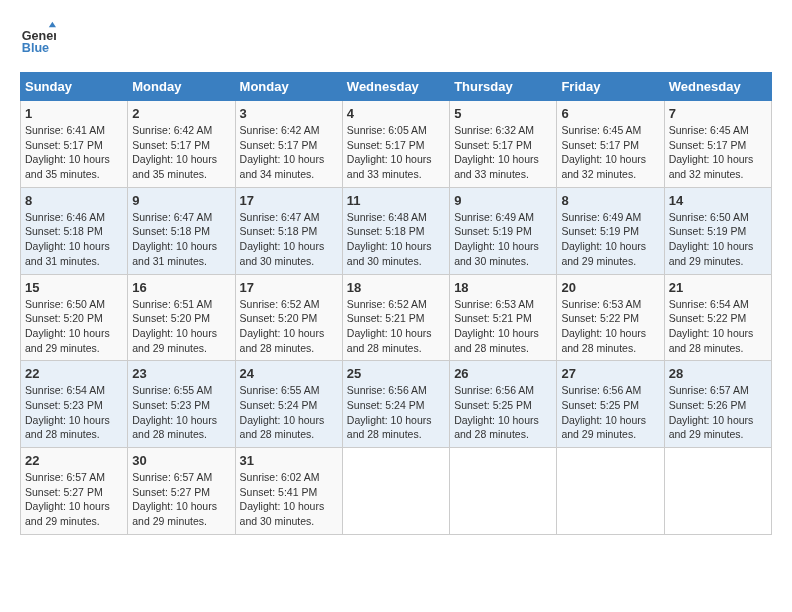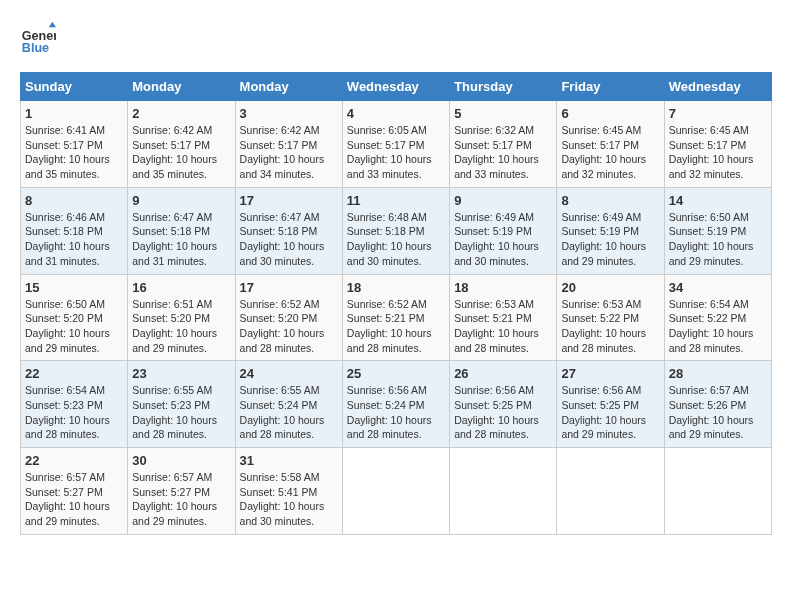--- a/index.html
+++ b/index.html
@@ -283,21 +283,21 @@
         </td>
         <td>
           <span class="day-num">20</span>
           <div class="cell-content">
             <span>Sunrise: 6:53 AM</span><br>
             <span>Sunset: 5:22 PM</span><br>
             <span>Daylight: 10 hours and 28 minutes.</span>
           </div>
         </td>
         <td>
-          <span class="day-num">34</span>
+          <span class="day-num">21</span>
           <div class="cell-content">
             <span>Sunrise: 6:54 AM</span><br>
             <span>Sunset: 5:22 PM</span><br>
             <span>Daylight: 10 hours and 28 minutes.</span>
           </div>
         </td>
       </tr>
       <tr>
         <td>
           <span class="day-num">22</span>
@@ -369,21 +369,21 @@
           <span class="day-num">30</span>
           <div class="cell-content">
             <span>Sunrise: 6:57 AM</span><br>
             <span>Sunset: 5:27 PM</span><br>
             <span>Daylight: 10 hours and 29 minutes.</span>
           </div>
         </td>
         <td>
           <span class="day-num">31</span>
           <div class="cell-content">
-            <span>Sunrise: 5:58 AM</span><br>
+            <span>Sunrise: 6:02 AM</span><br>
             <span>Sunset: 5:41 PM</span><br>
             <span>Daylight: 10 hours and 30 minutes.</span>
           </div>
         </td>
         <td class="empty-cell"></td>
         <td class="empty-cell"></td>
         <td class="empty-cell"></td>
         <td class="empty-cell"></td>
       </tr>
     </tbody>

